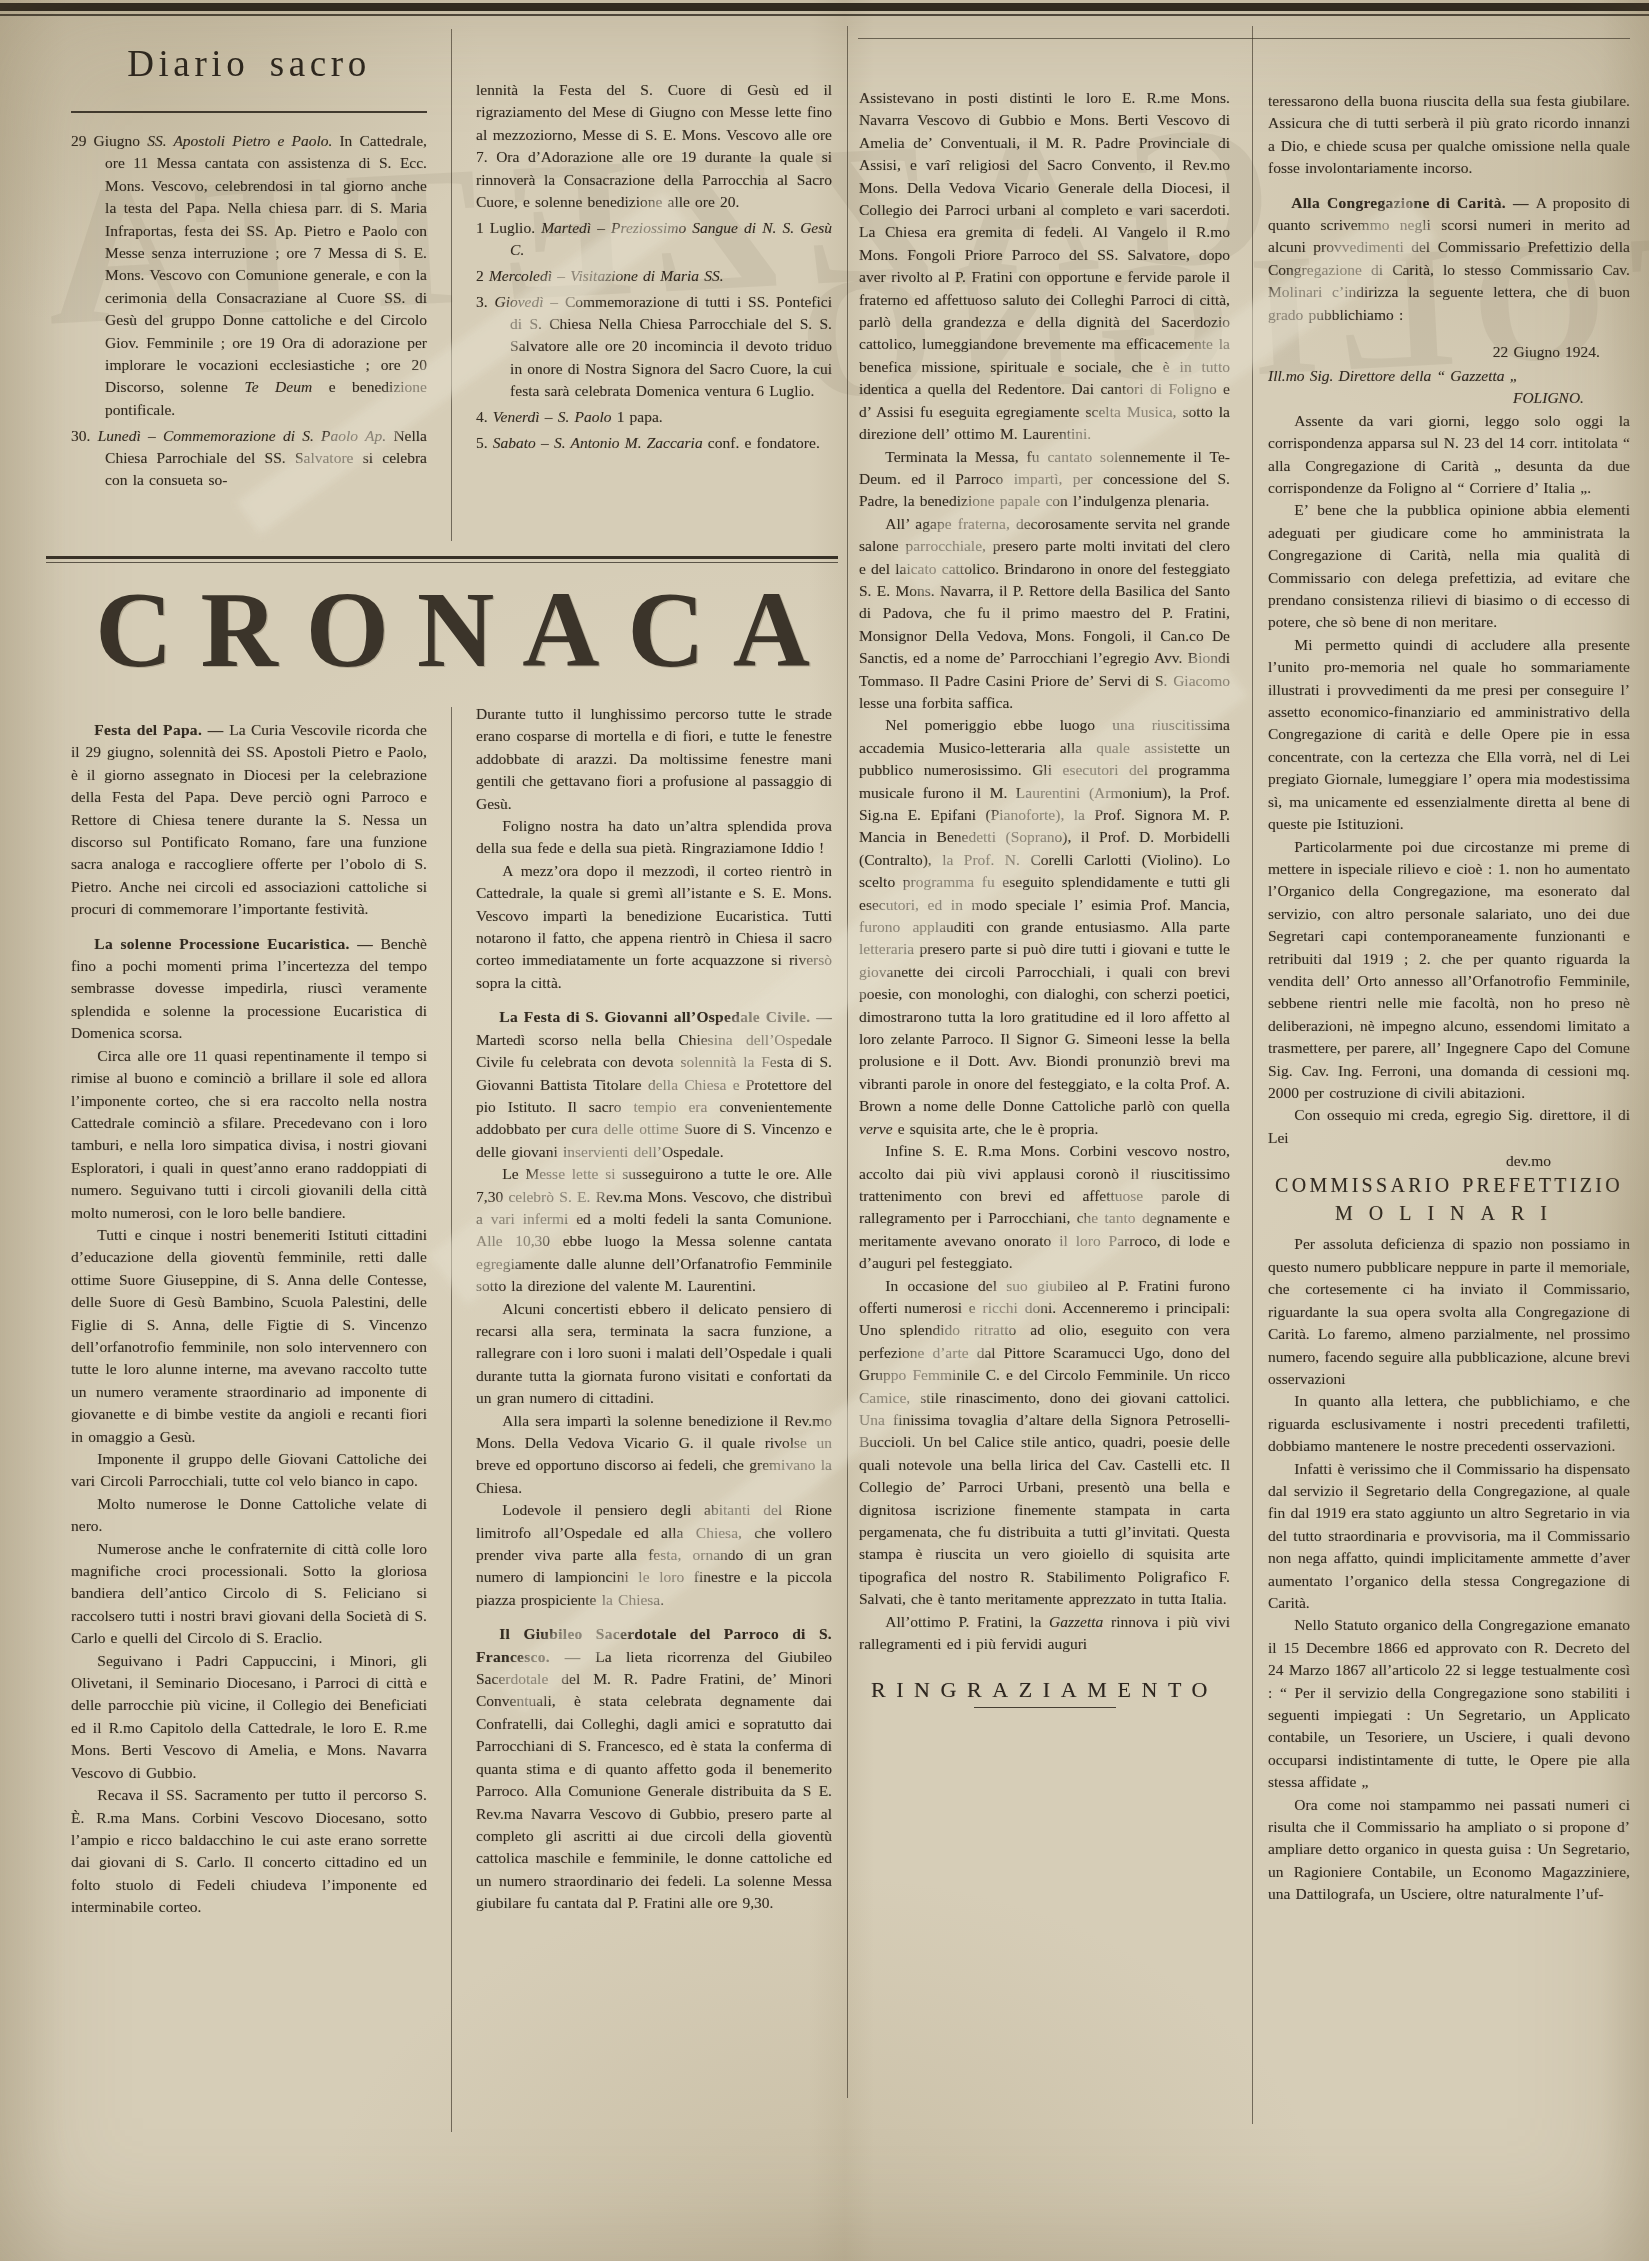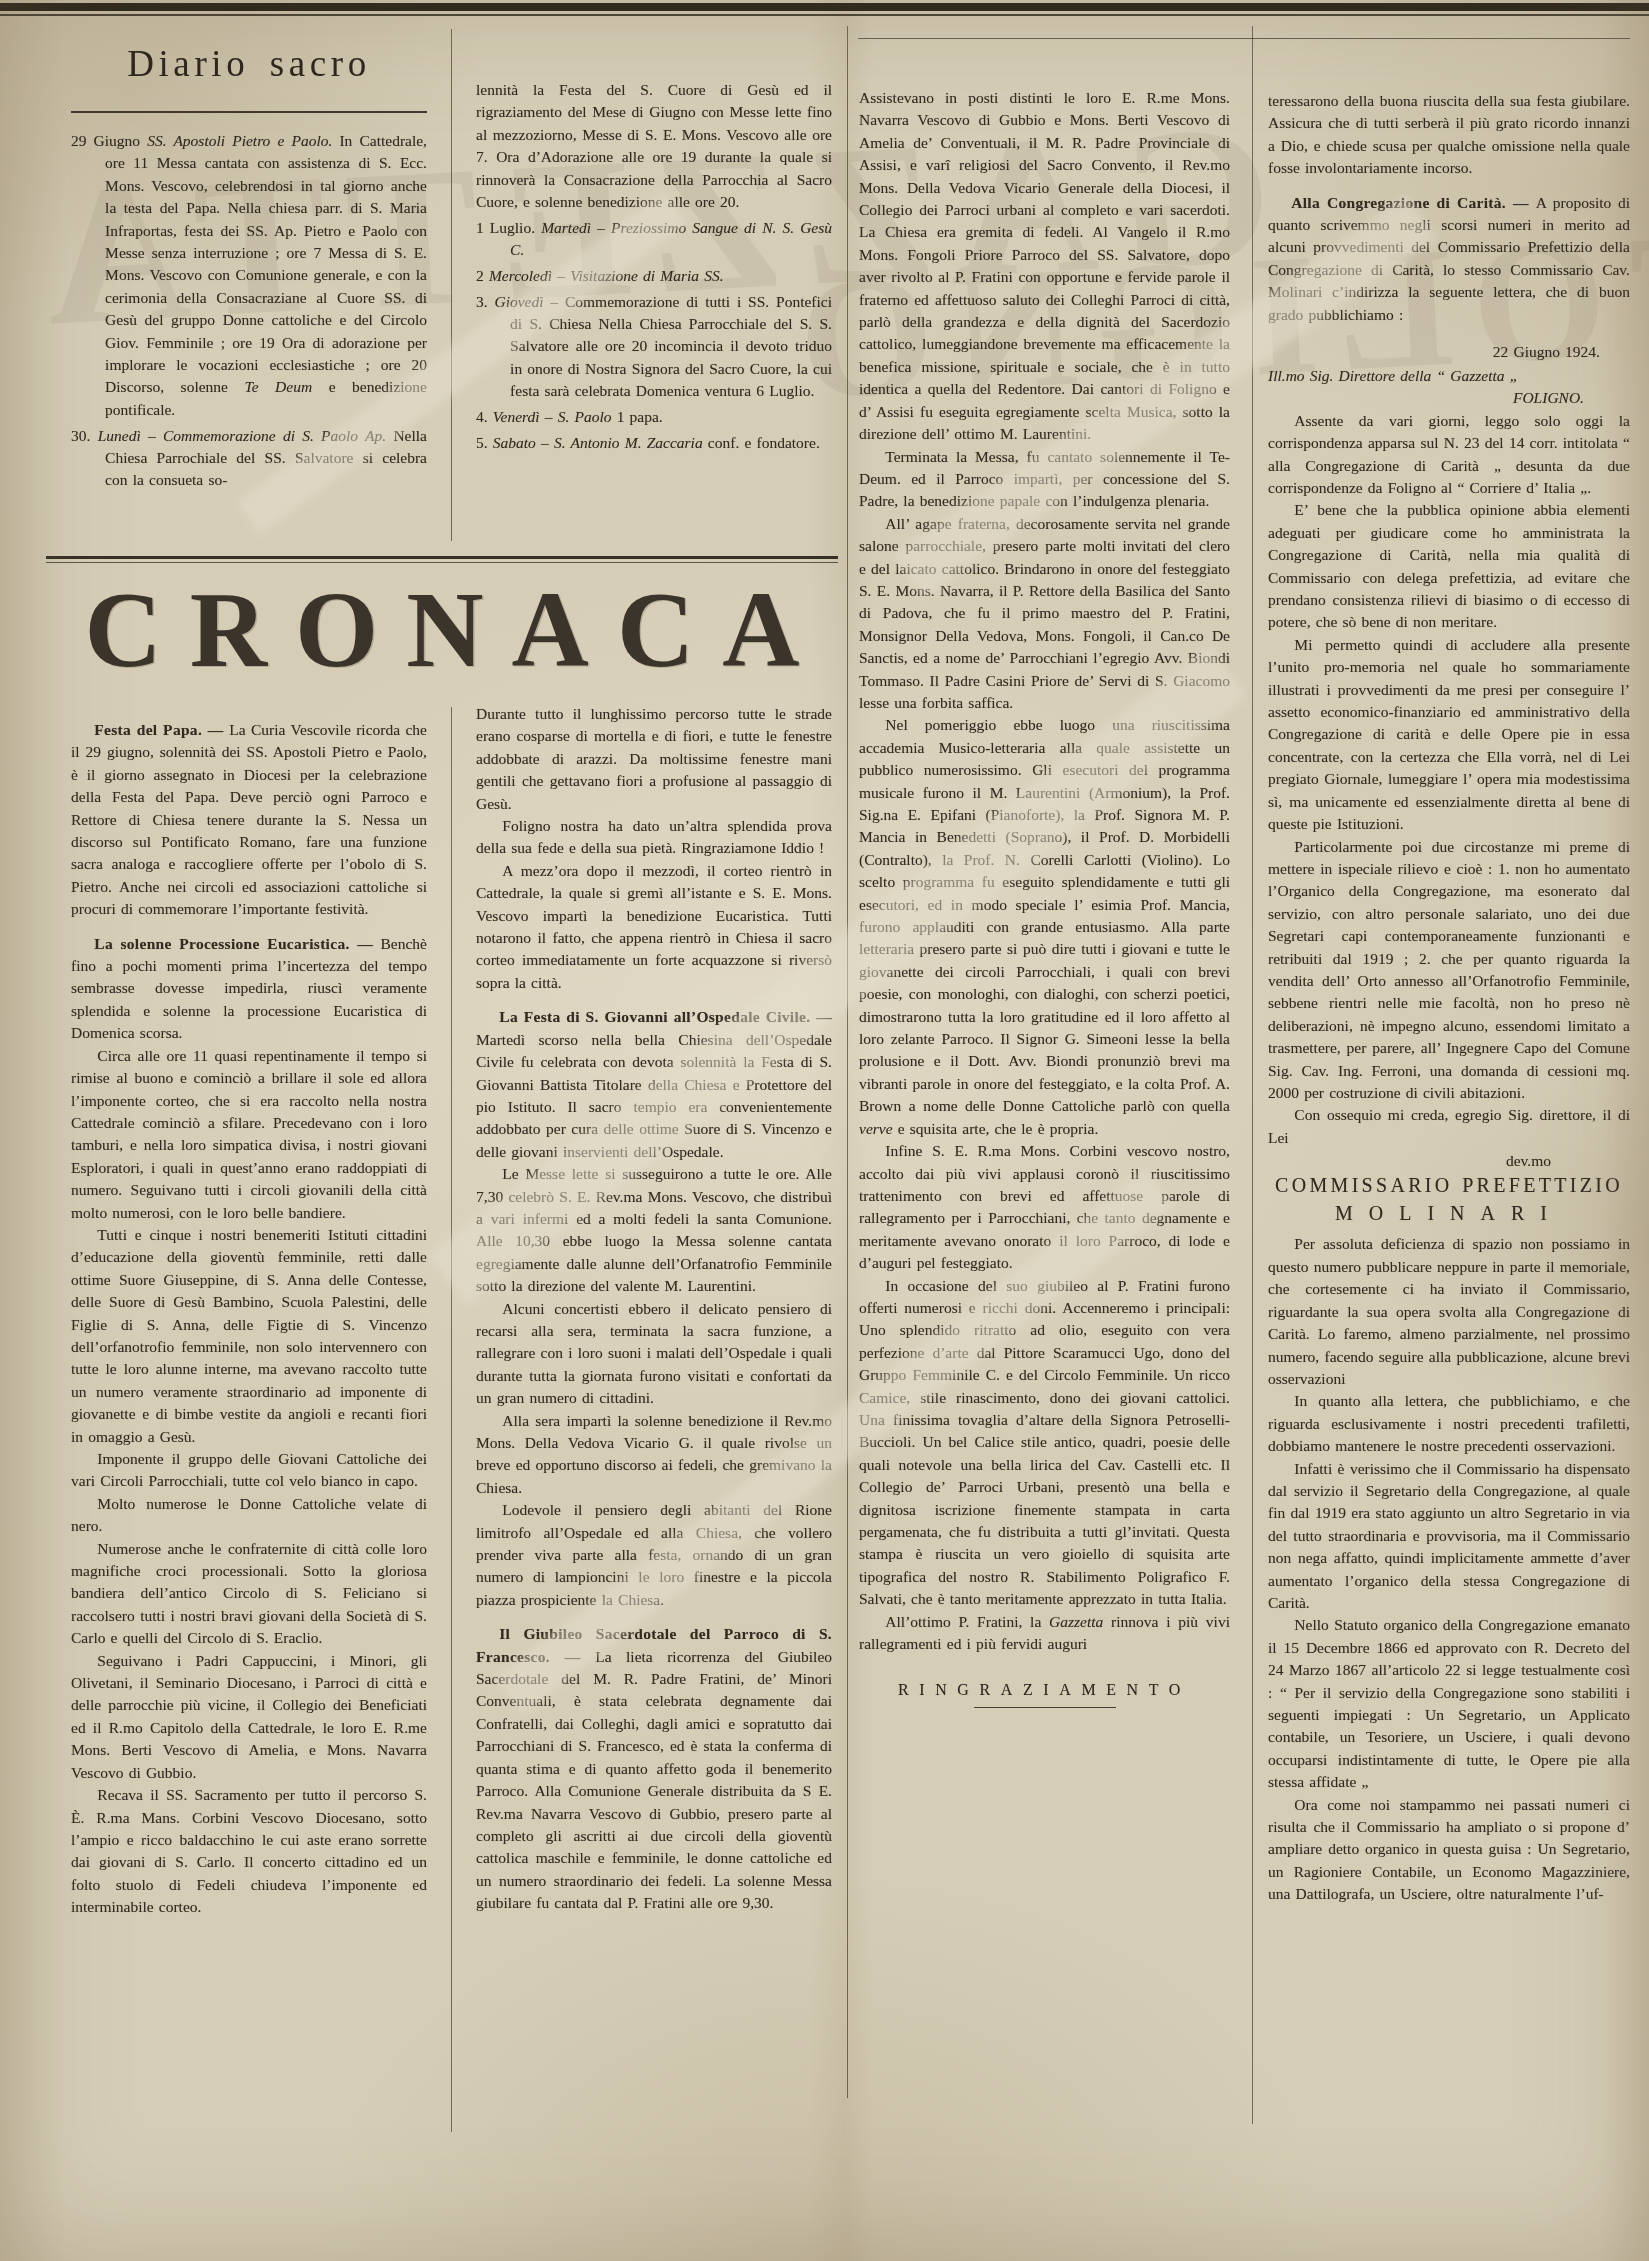--- a/index.html
+++ b/index.html
@@ -36,39 +36,39 @@
   .colB2{left:476px;top:703px;width:356px;}
   .colC{left:859px;top:87px;width:371px;}
   .colD{left:1268px;top:90px;width:362px;}
   
   .ds-title{margin:0 0 22px;padding:0 0 4px;text-align:center;font-size:37px;font-weight:normal;
     letter-spacing:4.6px;word-spacing:6.6px;color:#2b251d;}
   .ds-rule{height:2px;background:rgba(40,34,25,.85);margin:0 0 17px;box-shadow:0 4px 0 -1.3px rgba(40,34,25,.25);}
   
   .cronaca-band{position:absolute;left:46px;top:556px;width:792px;z-index:3;}
   .double-rule{height:2.6px;border-top:3.3px solid rgba(38,32,24,.9);border-bottom:1.3px solid rgba(38,32,24,.7);}
-  .cronaca-title{margin:14.5px 0 0;text-align:center;font-size:107px;line-height:1;
+  .cronaca-title{margin:14.5px 0 0;text-align:right;font-size:107px;line-height:1;
     font-weight:600;letter-spacing:28px;text-indent:28px;color:#3b342a;
     text-shadow:1.3px 1.3px 0 rgba(120,108,86,.35);}
   
   .blk{margin:0;text-align:justify;font-size:15.5px;line-height:22.4px;word-spacing:1.3px;
     color:#332b21;text-shadow:0 0 0.7px rgba(70,58,44,.35);}
   .blk.p{text-indent:1.7em;}
   .blk.fp{text-indent:0;}
   .blk.lead{text-indent:1.5em;margin-top:12px;}
   .blk.hang{padding-left:2.2em;text-indent:-2.2em;margin-top:3.3px;}
   .blk.right{text-align:right;text-indent:0;}
   .blk.center{text-align:center;text-indent:0;}
   .it{font-style:italic;}
   .ld{font-weight:bold;letter-spacing:0.3px;}
   .c-date{padding-right:30px;margin-top:14.5px;}
   .c-addr{margin-top:2px;text-align:left;}
   .c-city{padding-right:46px;}
   .c-devmo{padding-right:79px;margin-top:1.3px;}
-  .c-sec-title{font-size:16px;letter-spacing:10.6px;margin-top:24px;color:#2e2720;}
+  .c-sec-title{font-size:22px;letter-spacing:10.6px;margin-top:24px;color:#2e2720;}
   .c-sig-role{letter-spacing:3.3px;margin-top:1.3px;font-size:20px;}
   .c-sig-name{letter-spacing:16px;font-size:20px;margin-top:5.3px;margin-bottom:9.2px;}
   .hr-small{width:142px;margin:5.3px auto 13px;border-top:1.3px solid rgba(45,38,28,.85);height:0;}
   
   .ghost{position:absolute;z-index:1;font-weight:bold;color:rgba(88,76,54,.085);
     transform:scaleX(-1) rotate(3deg);letter-spacing:20px;pointer-events:none;}
   .g1{left:26px;top:112px;font-size:198px;}
   .g2{left:779px;top:218px;font-size:172px;}
   
   .streak{position:absolute;z-index:4;pointer-events:none;background:rgba(230,223,205,.5);filter:blur(4px);}

